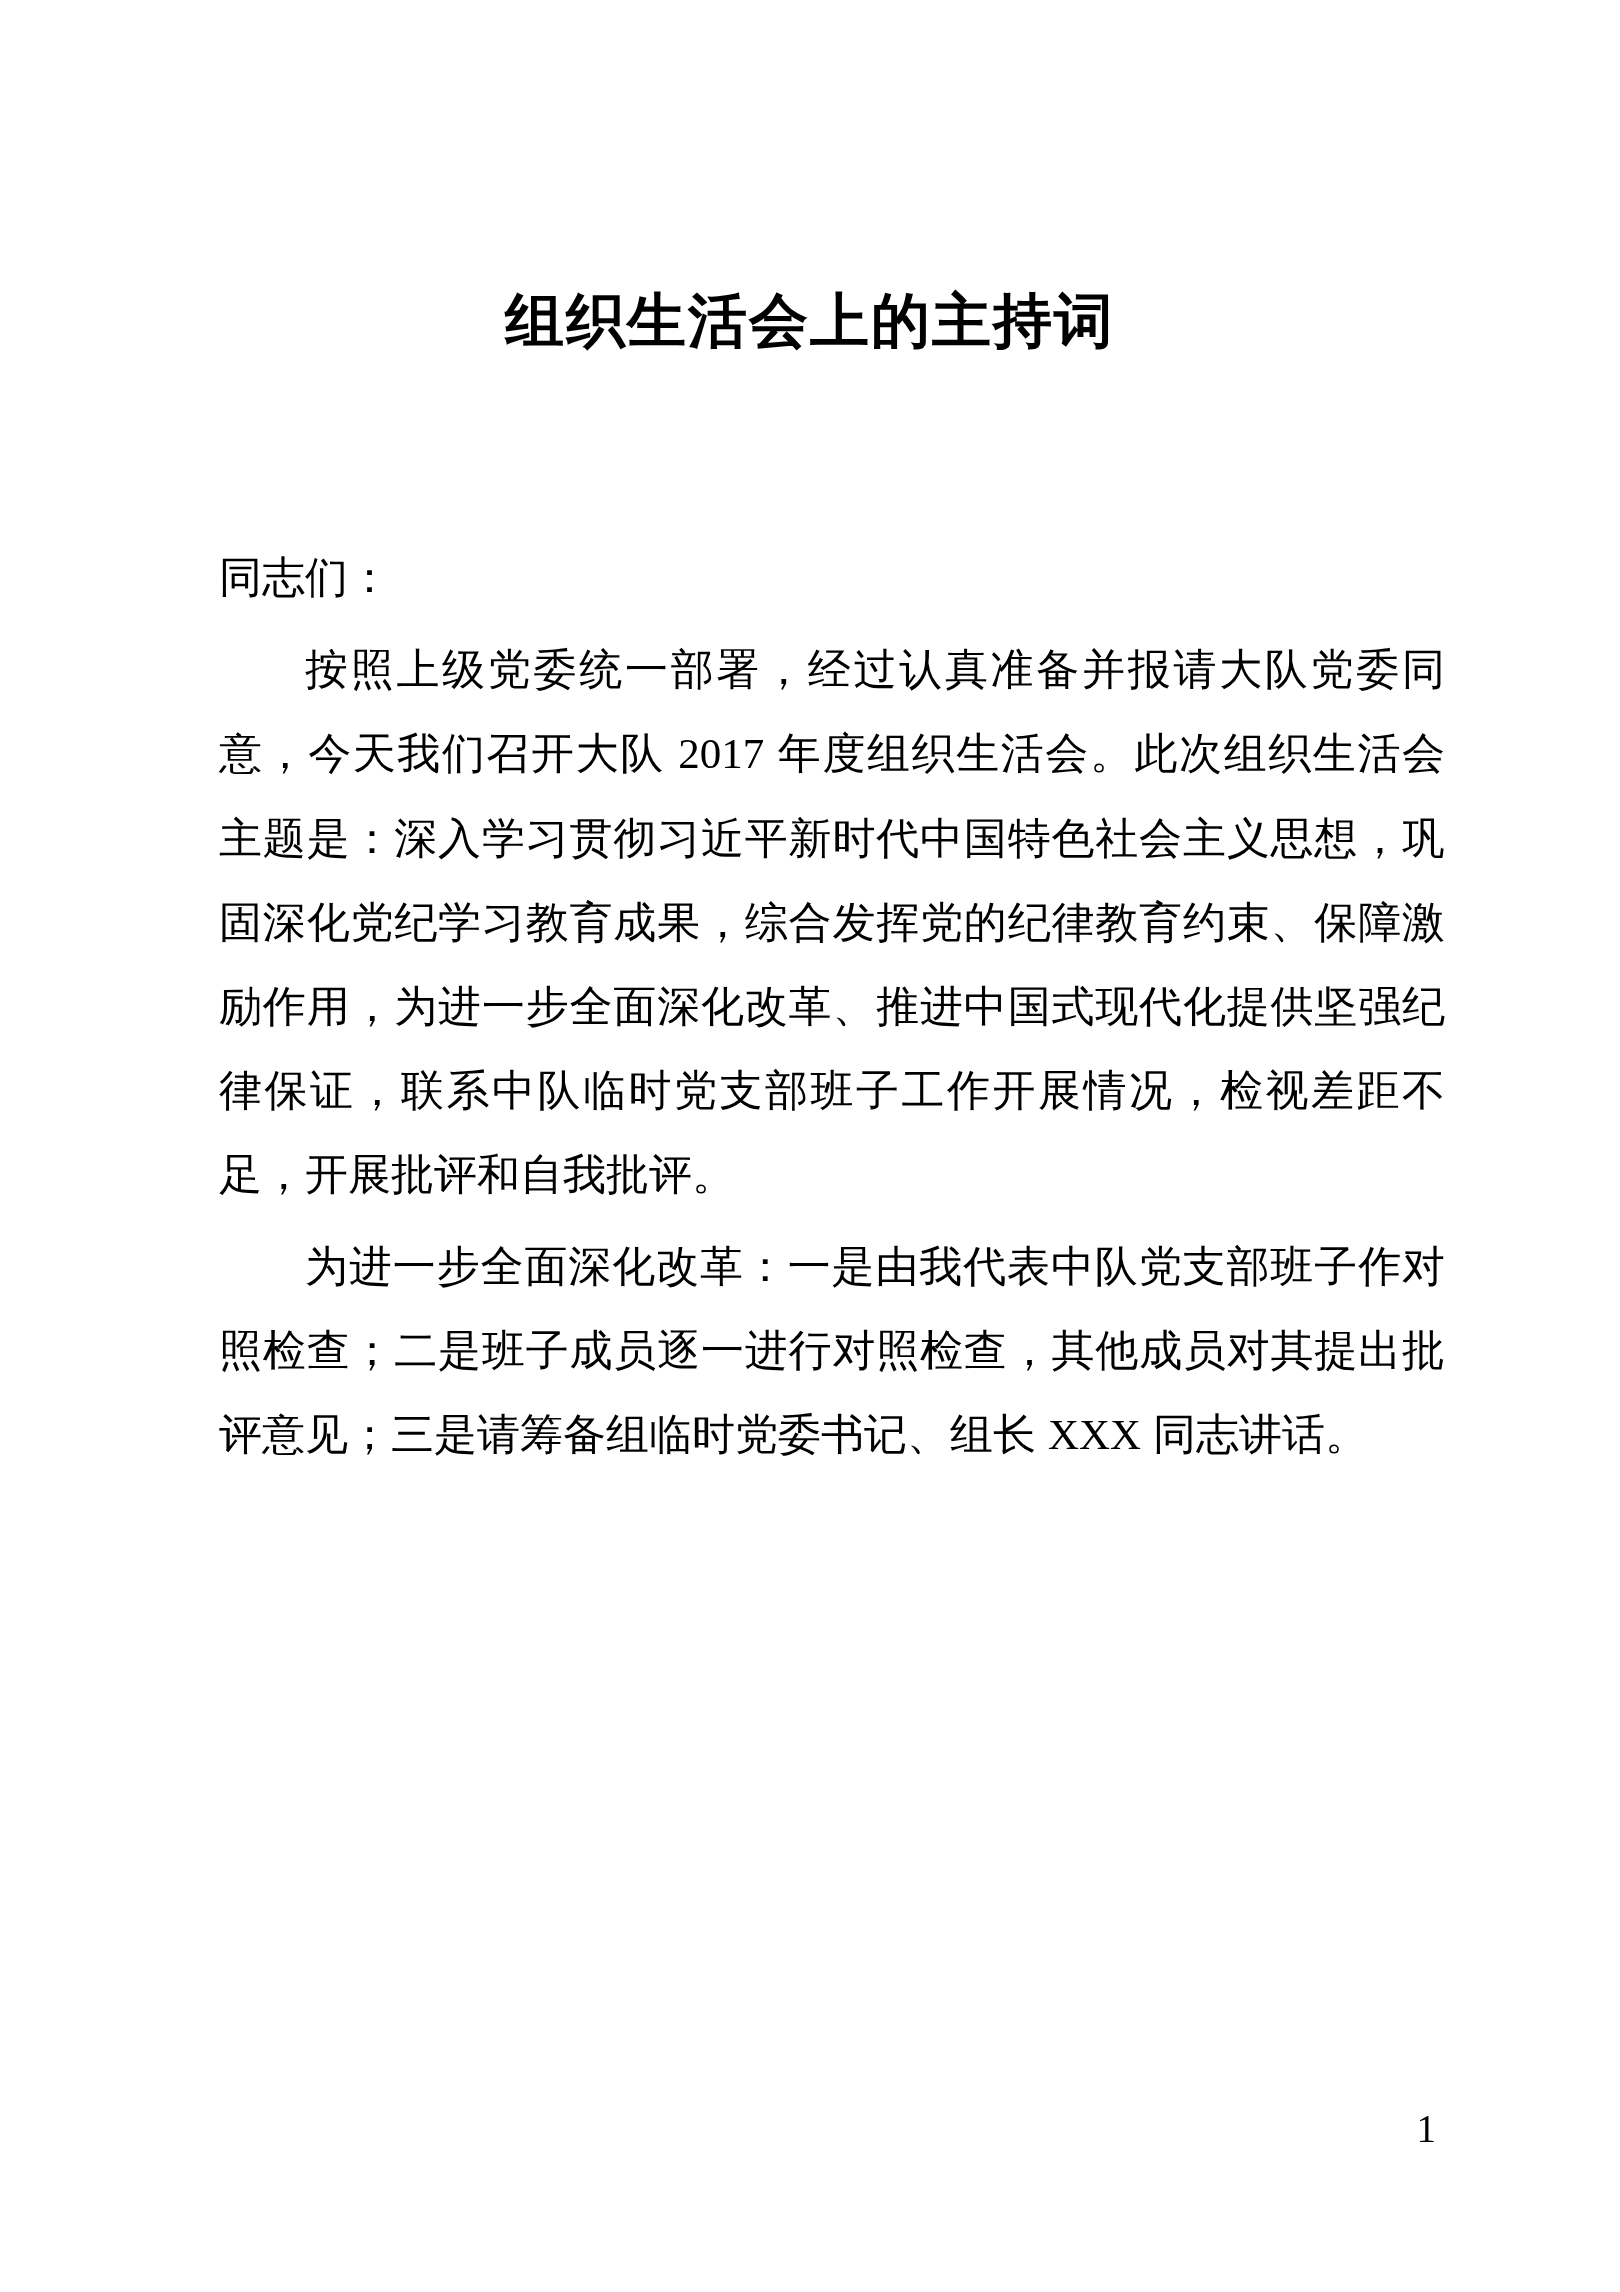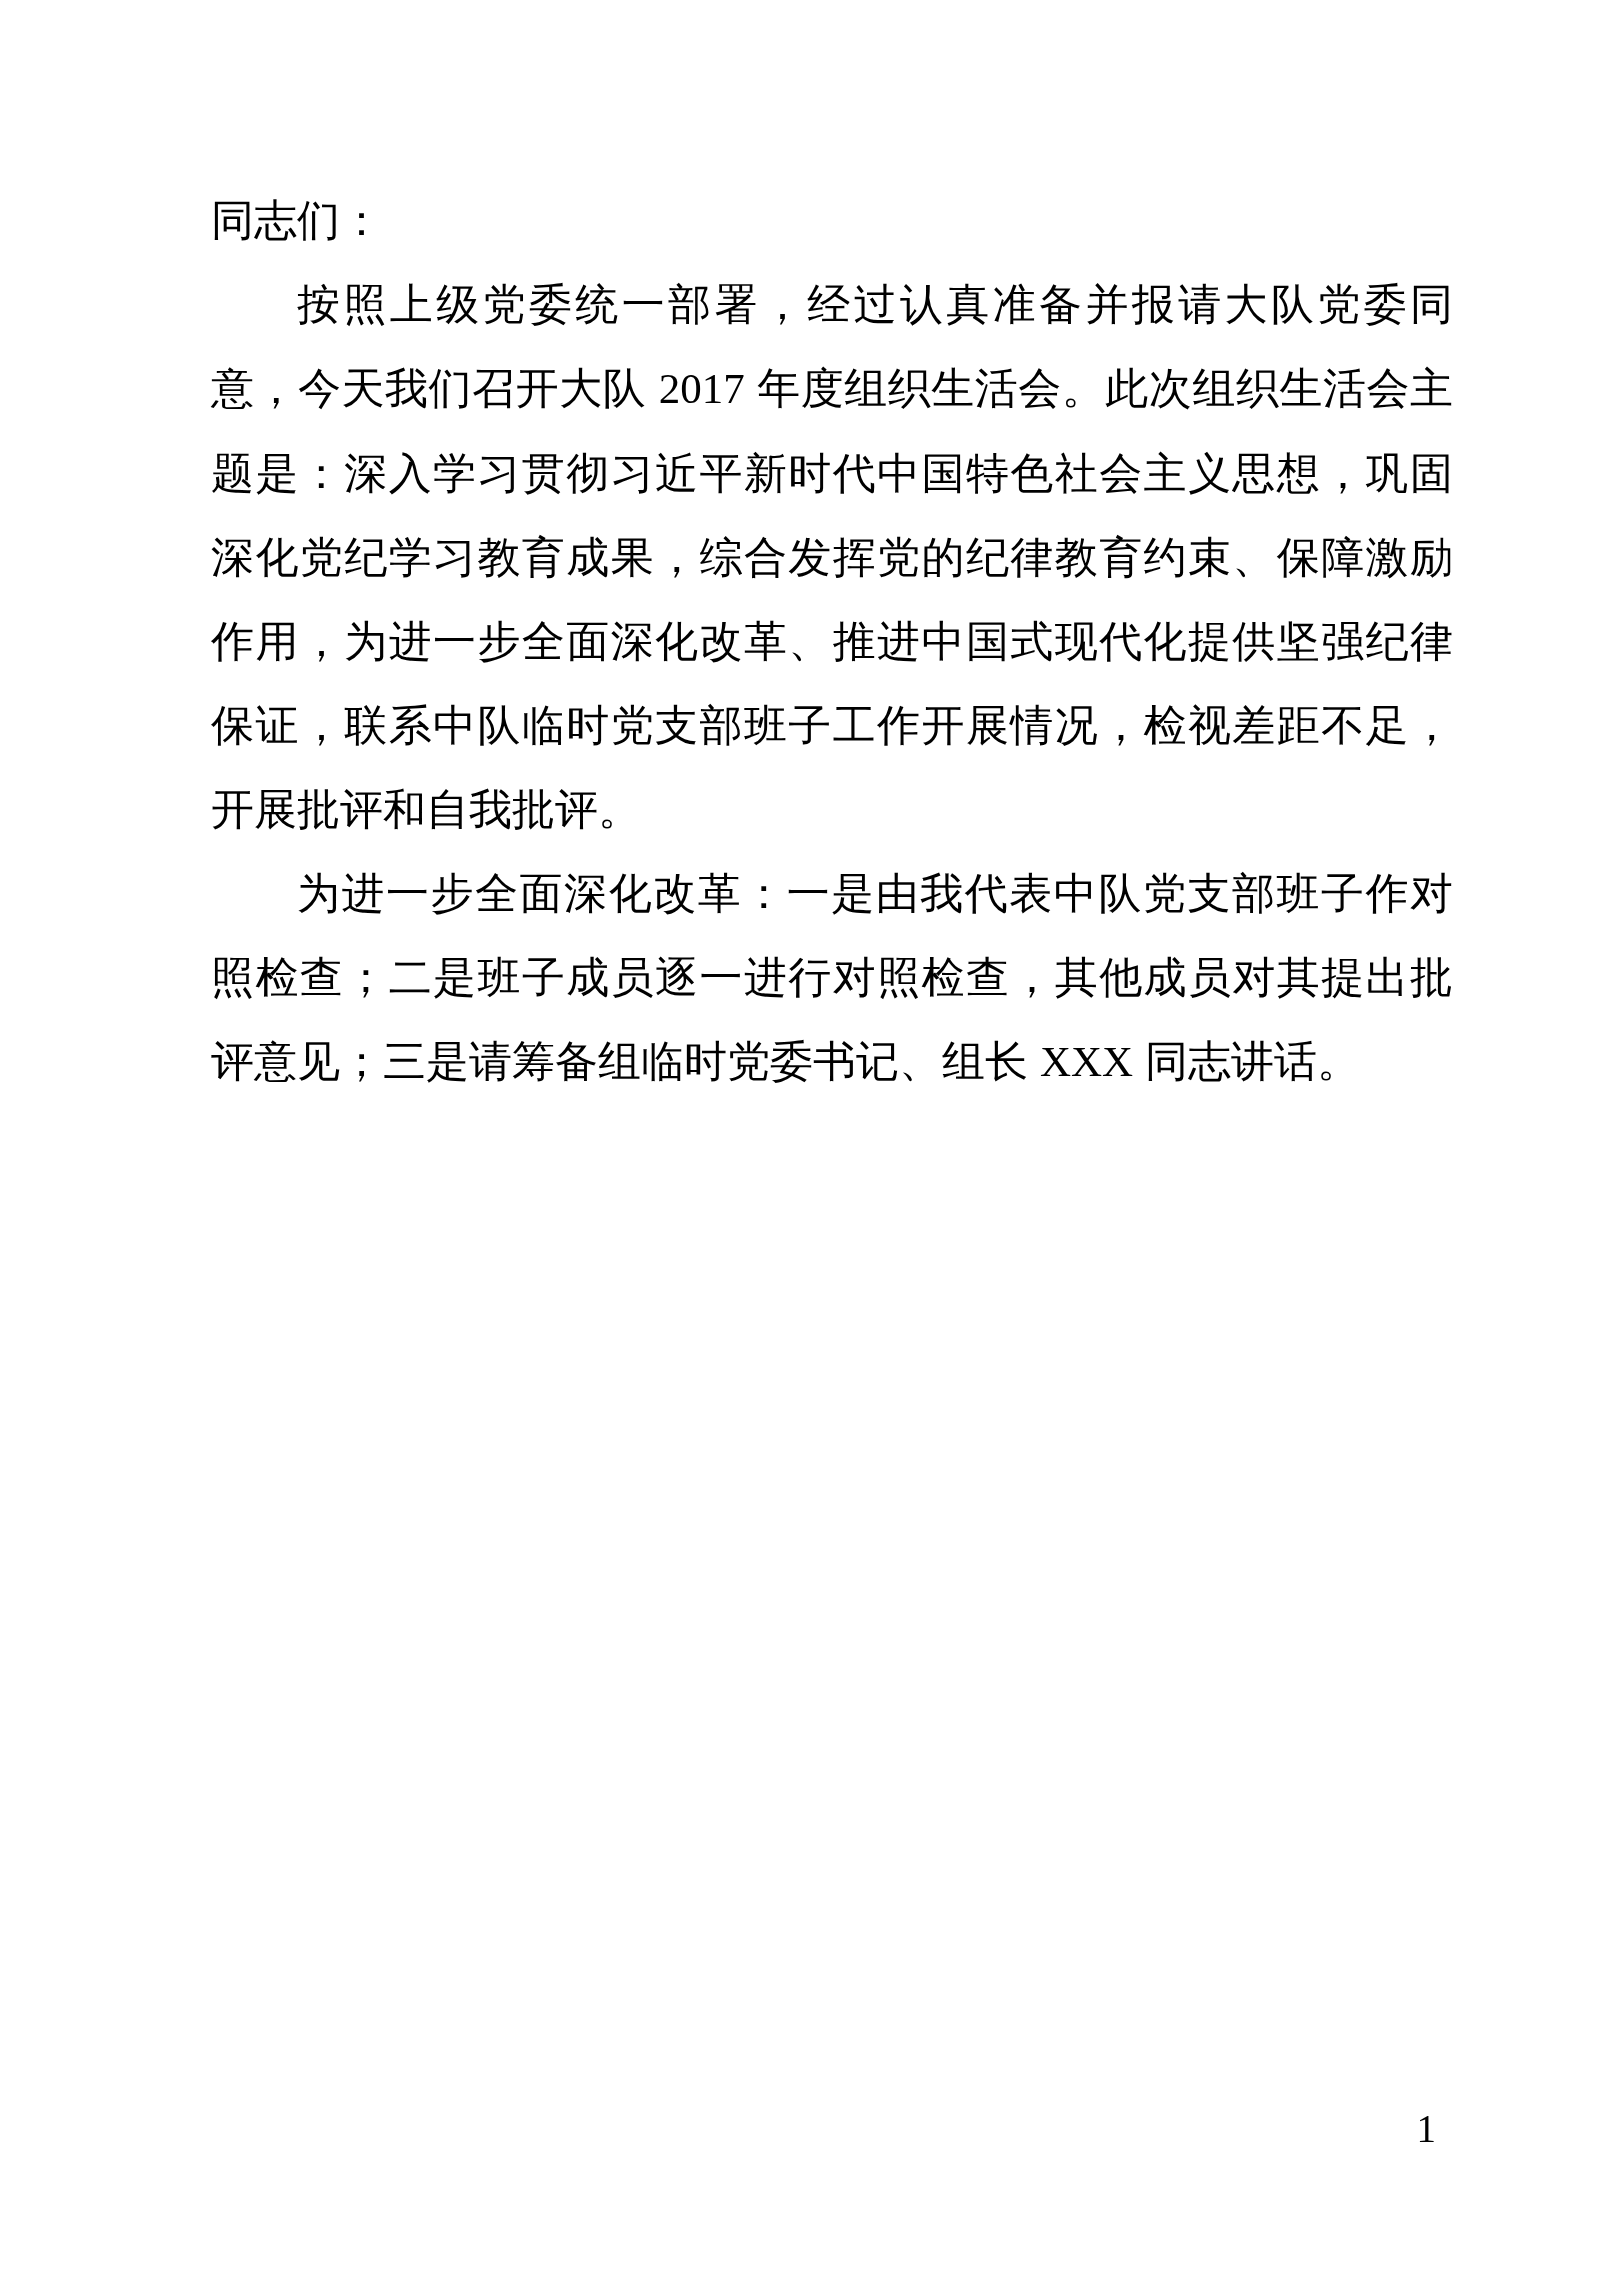--- a/index.html
+++ b/index.html
@@ -27,21 +27,21 @@
     line-height: 1.2;
   }
   .doc-body {
     margin: 178px 167px 0 211px;
     font-size: 43px;
     line-height: 84px;
     text-align: justify;
     text-justify: inter-character;
   }
   .para {
-    margin: 0;
+    margin: 8px;
   }
   .para.indent {
     text-indent: 86px;
   }
   .bold {
     font-weight: normal;
   }
   .latin {
     font-family: "Liberation Serif", serif;
   }
@@ -50,20 +50,21 @@
     right: 184px;
     bottom: 142px;
     font-size: 39px;
     font-family: "Liberation Serif", serif;
   }
 </style>
 </head>
 <body>
 
 <div class="page">
+  <h1 class="title">组织生活会上的主持词</h1>
 
   <div class="doc-body">
       <p class="para"><span>同志们：</span></p>
       <p class="para indent"><span>按照上级党委统一部署，经过认真准备并报请大队党委同意，今天我们召开大队 <span class="latin">2017</span> 年度组织生活会。此次组织生活会主题是：深入学习贯彻习近平新时代中国特色社会主义思想，巩固深化党纪学习教育成果，综合发挥党的纪律教育约束、保障激励作用，为进一步全面深化改革、推进中国式现代化提供坚强纪律保证，联系中队临时党支部班子工作开展情况，检视差距不足，开展批评和自我批评。</span></p>
       <p class="para indent"><span>为进一步全面深化改革：</span><span class="bold">一是</span><span>由我代表中队党支部班子作对照检查；</span><span class="bold">二是</span><span>班子成员逐一进行对照检查，其他成员对其提出批评意见；</span><span class="bold">三是</span><span>请筹备组临时党委书记、组长 <span class="latin">XXX</span> 同志讲话。</span></p>
     </div>
 
   <div class="page-number">1</div>
 </div>
 

